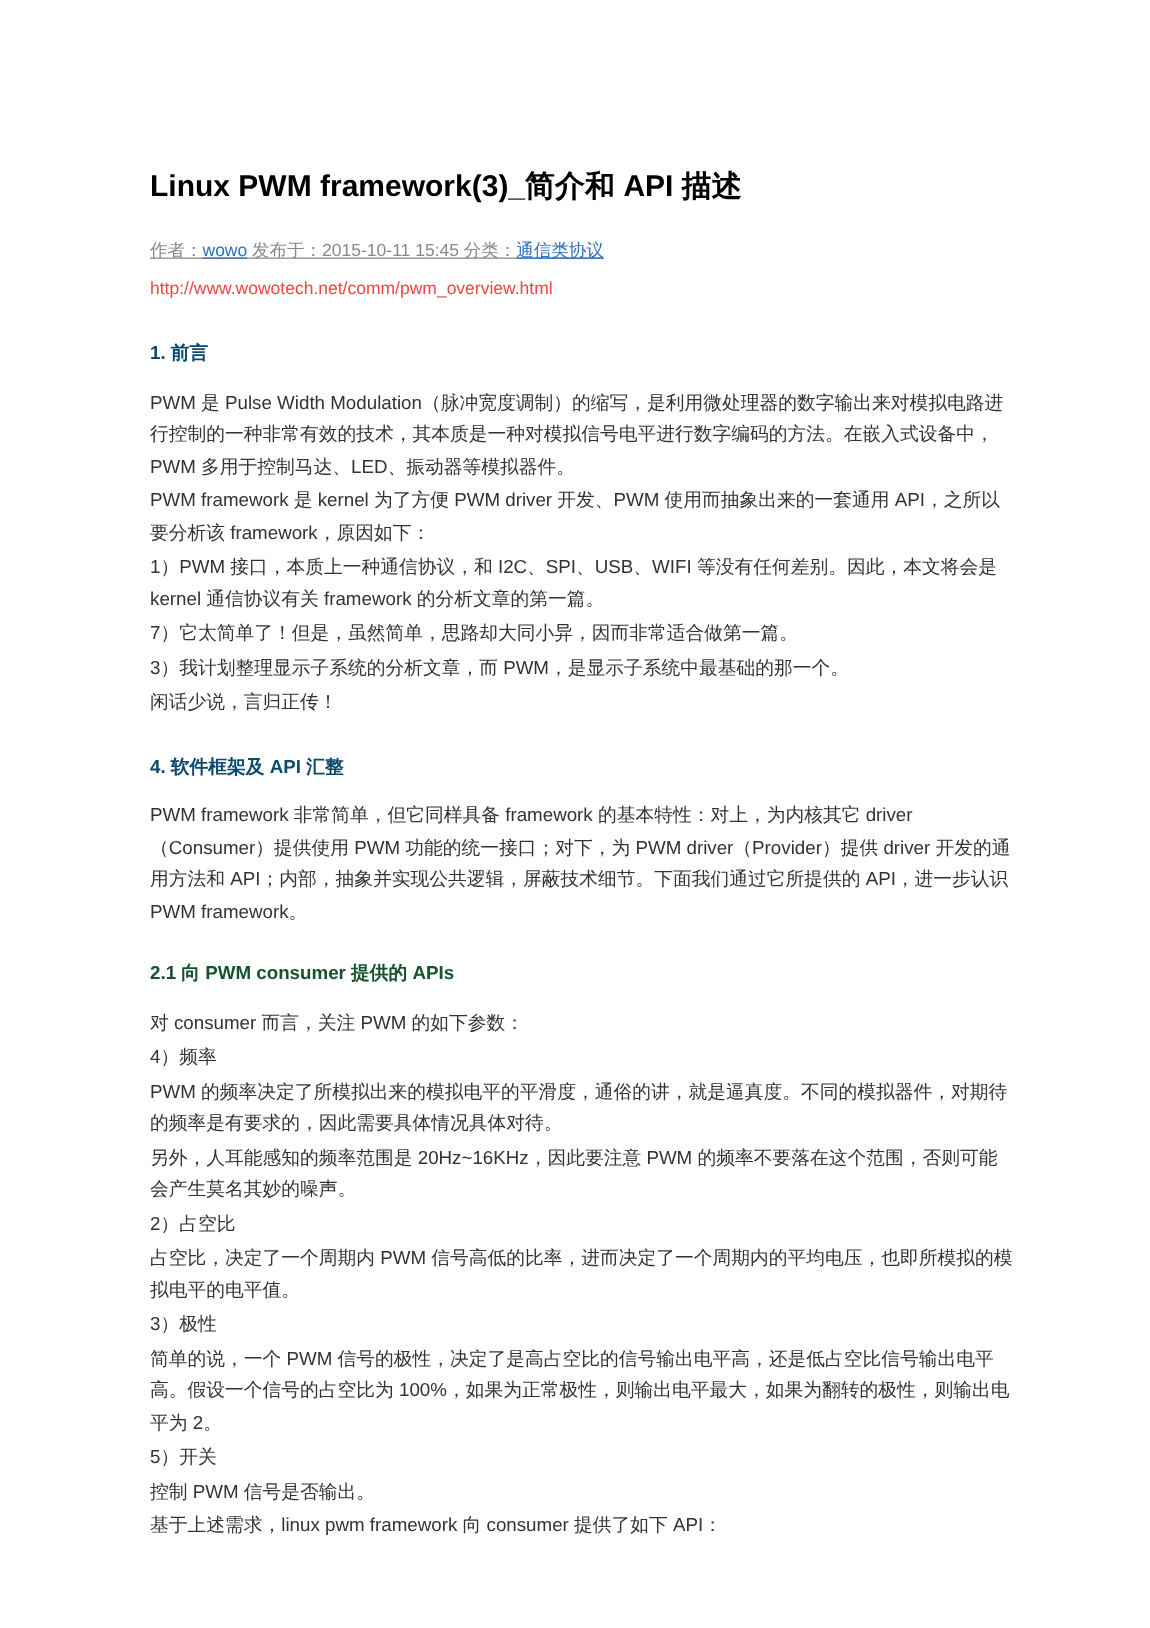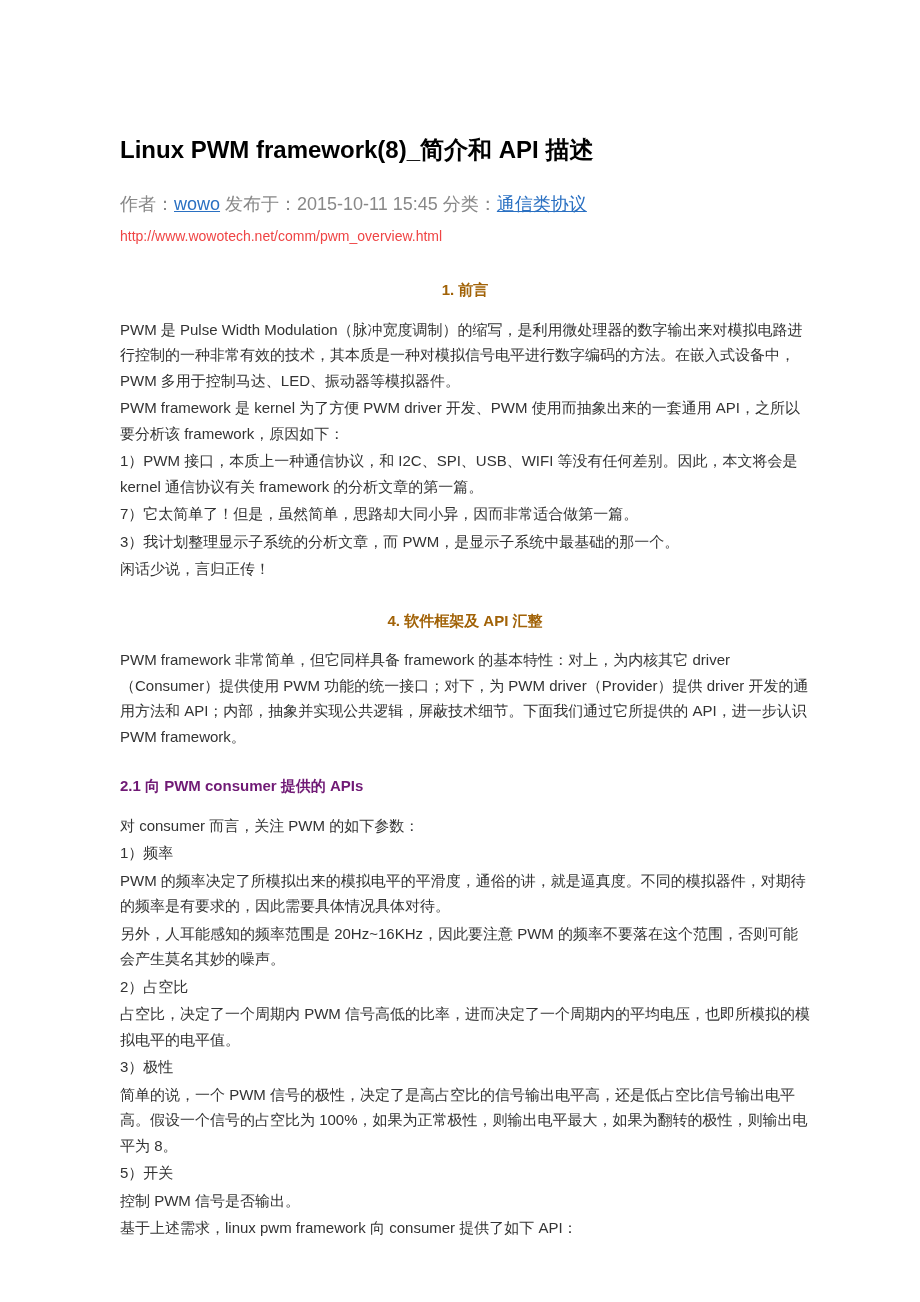--- a/index.html
+++ b/index.html
@@ -13,68 +13,68 @@
     width: 920px;
     box-sizing: border-box;
   }
   h1 {
     font-size: 24px;
     font-weight: bold;
     color: #000;
     margin: 0 0 18px 0;
   }
   .meta {
-    font-size: 18px;
+    font-size: 14px;
     color: #888;
     margin-bottom: 6px;
+    text-decoration: underline;
   }
   .meta .author-label { color: #888; }
   .meta a { color: #2a70c2; text-decoration: underline; }
   .url { font-size: 14px; color: #ef4444; margin-bottom: 28px; }
   h2 {
     font-size: 15px;
     font-weight: bold;
-    color: #a16207;
+    color: #0c4a6e;
     margin: 26px 0 14px 0;
-    text-align: center;
   }
   h3 {
     font-size: 15px;
     font-weight: bold;
-    color: #701a75;
+    color: #14532d;
     margin: 24px 0 14px 0;
   }
   p { margin: 0 0 2px 0; }
   .para-block { margin-bottom: 2px; }
 </style>
 </head>
 <body>
 
-<h1>Linux PWM framework(8)_简介和 API 描述</h1>
+<h1>Linux PWM framework(3)_简介和 API 描述</h1>
 
 <div class="meta">
   <span class="author-label">作者：</span><a href="#">wowo</a><span> 发布于：</span><span>2015-10-11 15:45</span><span> 分类：</span><a href="#">通信类协议</a>
 </div>
 <div class="url">http://www.wowotech.net/comm/pwm_overview.html</div>
 
 <h2>1.  前言</h2>
 <p class="para-block">PWM 是 Pulse Width Modulation（脉冲宽度调制）的缩写，是利用微处理器的数字输出来对模拟电路进行控制的一种非常有效的技术，其本质是一种对模拟信号电平进行数字编码的方法。在嵌入式设备中，PWM 多用于控制马达、LED、振动器等模拟器件。</p>
 <p class="para-block">PWM framework 是 kernel 为了方便 PWM driver 开发、PWM 使用而抽象出来的一套通用 API，之所以要分析该 framework，原因如下：</p>
 <p class="para-block">1）PWM 接口，本质上一种通信协议，和 I2C、SPI、USB、WIFI 等没有任何差别。因此，本文将会是 kernel 通信协议有关 framework 的分析文章的第一篇。</p>
 <p class="para-block">7）它太简单了！但是，虽然简单，思路却大同小异，因而非常适合做第一篇。</p>
 <p class="para-block">3）我计划整理显示子系统的分析文章，而 PWM，是显示子系统中最基础的那一个。</p>
 <p class="para-block">闲话少说，言归正传！</p>
 
 <h2>4.  软件框架及 API 汇整</h2>
 <p class="para-block">PWM framework 非常简单，但它同样具备 framework 的基本特性：对上，为内核其它 driver（Consumer）提供使用 PWM 功能的统一接口；对下，为 PWM driver（Provider）提供 driver 开发的通用方法和 API；内部，抽象并实现公共逻辑，屏蔽技术细节。下面我们通过它所提供的 API，进一步认识 PWM framework。</p>
 
 <h3>2.1  向 PWM consumer 提供的 APIs</h3>
 <p class="para-block">对 consumer 而言，关注 PWM 的如下参数：</p>
-<p class="para-block">1）频率</p>
+<p class="para-block">4）频率</p>
 <p class="para-block">PWM 的频率决定了所模拟出来的模拟电平的平滑度，通俗的讲，就是逼真度。不同的模拟器件，对期待的频率是有要求的，因此需要具体情况具体对待。</p>
 <p class="para-block">另外，人耳能感知的频率范围是 20Hz~16KHz，因此要注意 PWM 的频率不要落在这个范围，否则可能会产生莫名其妙的噪声。</p>
 <p class="para-block">2）占空比</p>
 <p class="para-block">占空比，决定了一个周期内 PWM 信号高低的比率，进而决定了一个周期内的平均电压，也即所模拟的模拟电平的电平值。</p>
 <p class="para-block">3）极性</p>
-<p class="para-block">简单的说，一个 PWM 信号的极性，决定了是高占空比的信号输出电平高，还是低占空比信号输出电平高。假设一个信号的占空比为 100%，如果为正常极性，则输出电平最大，如果为翻转的极性，则输出电平为 8。</p>
+<p class="para-block">简单的说，一个 PWM 信号的极性，决定了是高占空比的信号输出电平高，还是低占空比信号输出电平高。假设一个信号的占空比为 100%，如果为正常极性，则输出电平最大，如果为翻转的极性，则输出电平为 2。</p>
 <p class="para-block">5）开关</p>
 <p class="para-block">控制 PWM 信号是否输出。</p>
 <p class="para-block">基于上述需求，linux pwm framework 向 consumer 提供了如下 API：</p>
 
 </body></html>

